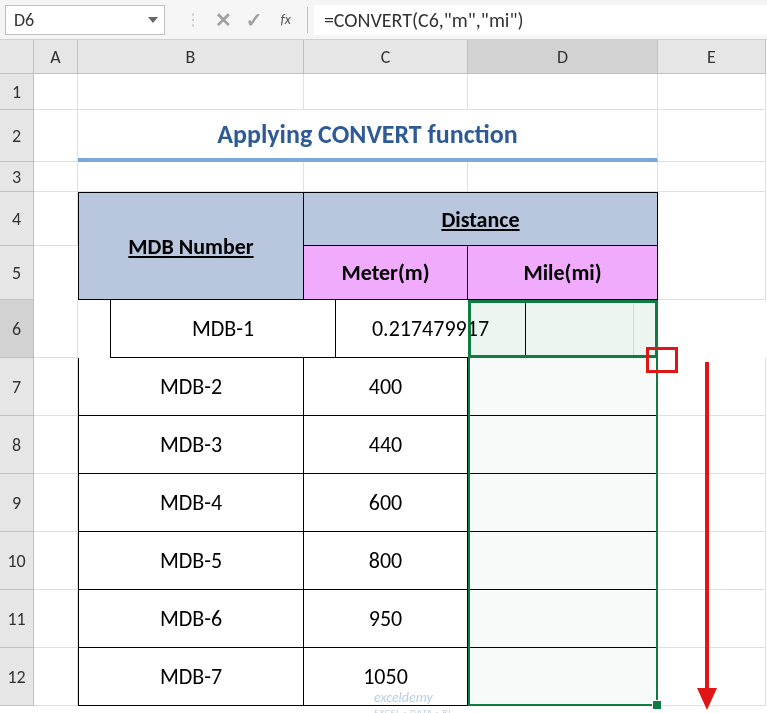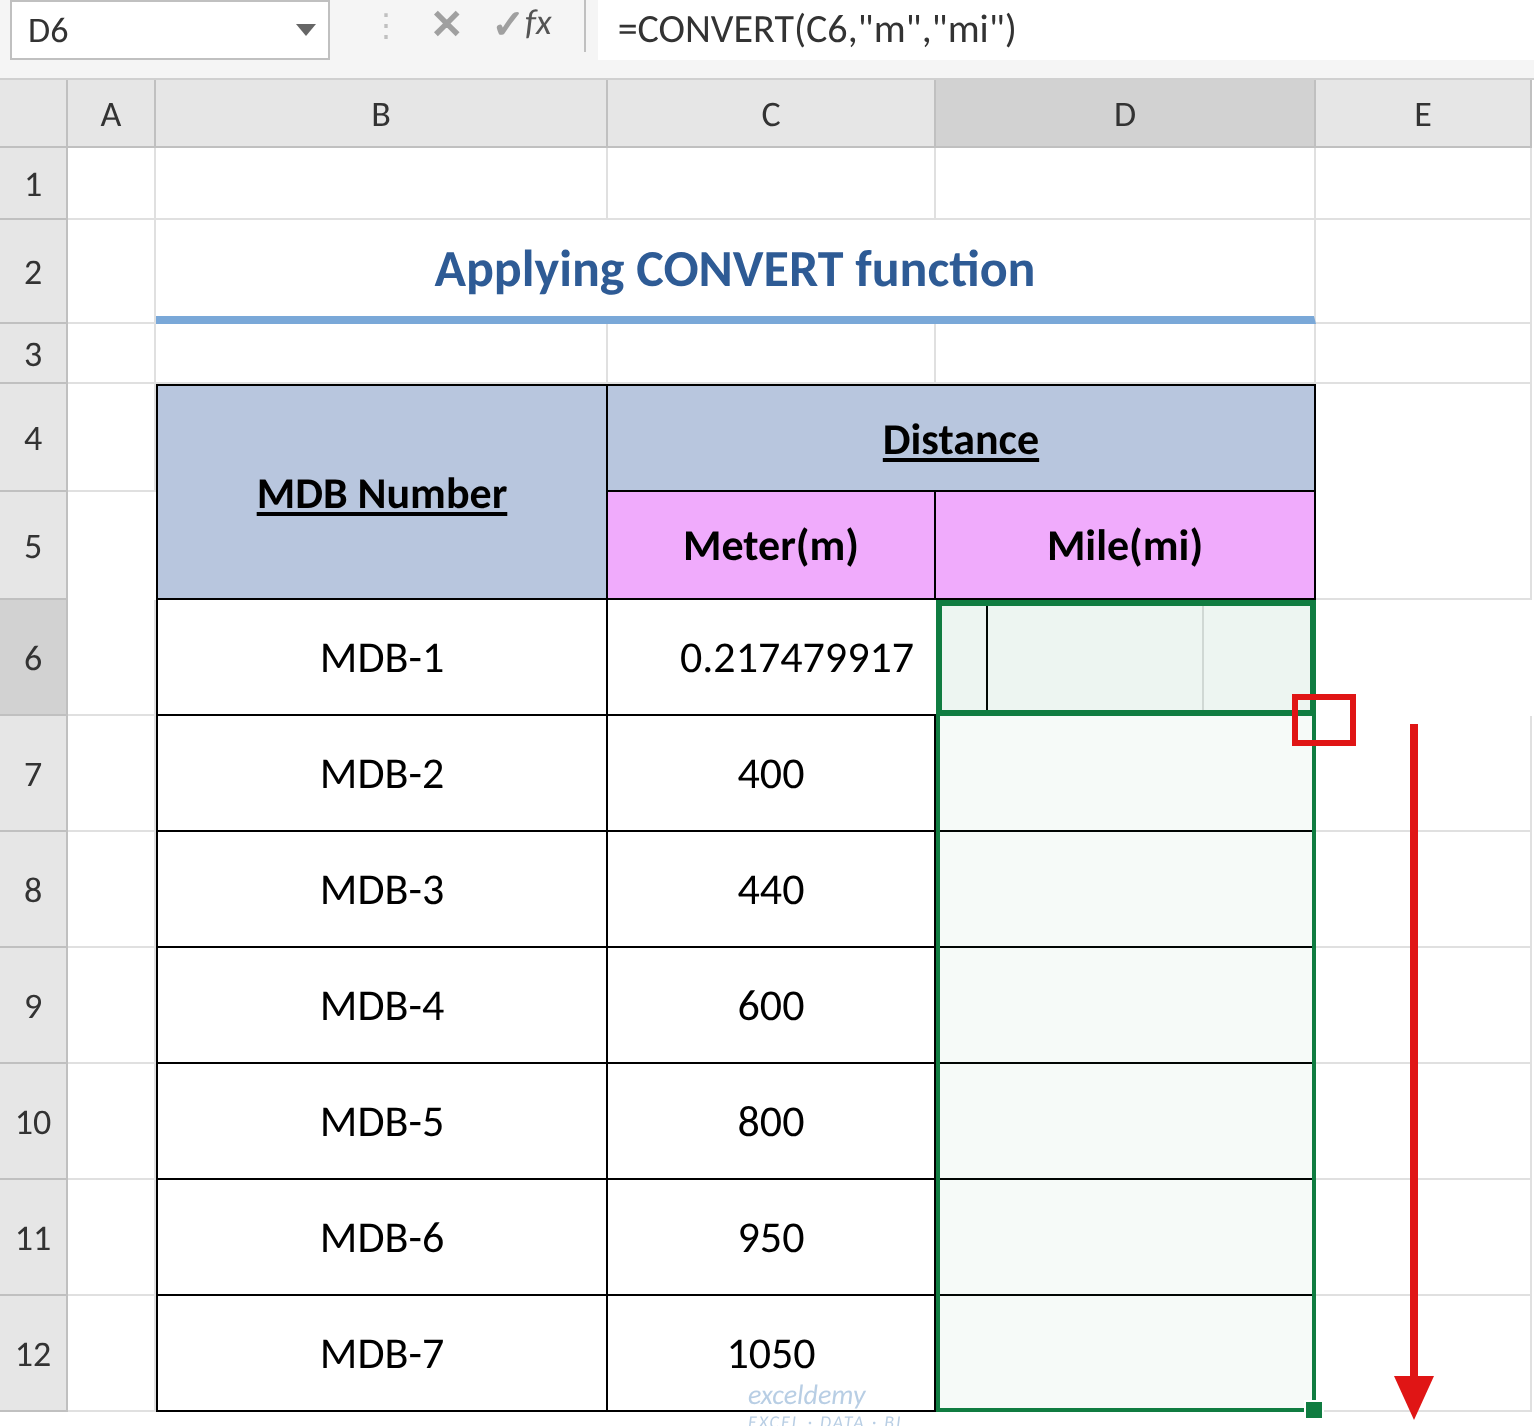--- a/index.html
+++ b/index.html
@@ -7,21 +7,21 @@
     margin: 0;
     font-family: Calibri, Arial, sans-serif;
     background: #fff;
     width: 767px;
     height: 713px;
     overflow: hidden;
     position: relative;
   }
   .formula-bar {
     display: flex;
-    align-items: flex-start;
+    align-items: center;
     height: 40px;
     border-bottom: 1px solid #d0d0d0;
     background: #f5f5f5;
   }
   .name-box {
     width: 160px;
     height: 30px;
     margin-left: 5px;
     background: #fff;
     border: 1px solid #c0c0c0;
@@ -52,22 +52,23 @@
   .fx-btns .sep {
     color: #c0c0c0;
     font-size: 16px;
   }
   .fx-btns .cancel, .fx-btns .accept {
     font-size: 20px;
     font-weight: bold;
   }
   .fx-label {
     font-style: italic;
-    font-size: 18px;
+    font-size: 14px;
     color: #555;
+    margin-left: 18px;
     margin-right: 10px;
   }
   .fx-sep {
     width: 1px;
     height: 26px;
     background: #c0c0c0;
     margin: 0 6px;
   }
   .formula-input {
     flex: 1;
@@ -284,21 +285,21 @@
         <div style="display:flex;">
           <div class="cell tbl-cell tbl-head-warm wC h45">Meter(m)</div>
           <div class="cell tbl-cell tbl-head-warm wD h45">Mile(mi)</div>
         </div>
       </div>
       <div class="cell wE" style="height:108px;"></div>
     </div>
 
     <div class="cell-row">
       <div class="cell wA hR"></div>
-      <div class="cell tbl-cell wB hR" style="border-left:1.5px solid #000;">MDB-1</div>
+      <div class="cell tbl-cell wB hR" style="border-left:1.5px solid #000;margin-left:32px;">MDB-1</div>
       <div class="cell tbl-cell wD hR">0.217479917</div>
       <div class="cell wE hR"></div>
     </div>
     <div class="cell-row">
       <div class="cell wA hR"></div>
       <div class="cell tbl-cell wB hR" style="border-left:1.5px solid #000;">MDB-2</div>
       <div class="cell tbl-cell wC hR">400</div>
       <div class="cell tbl-cell wD hR"></div>
       <div class="cell wE hR"></div>
     </div>

